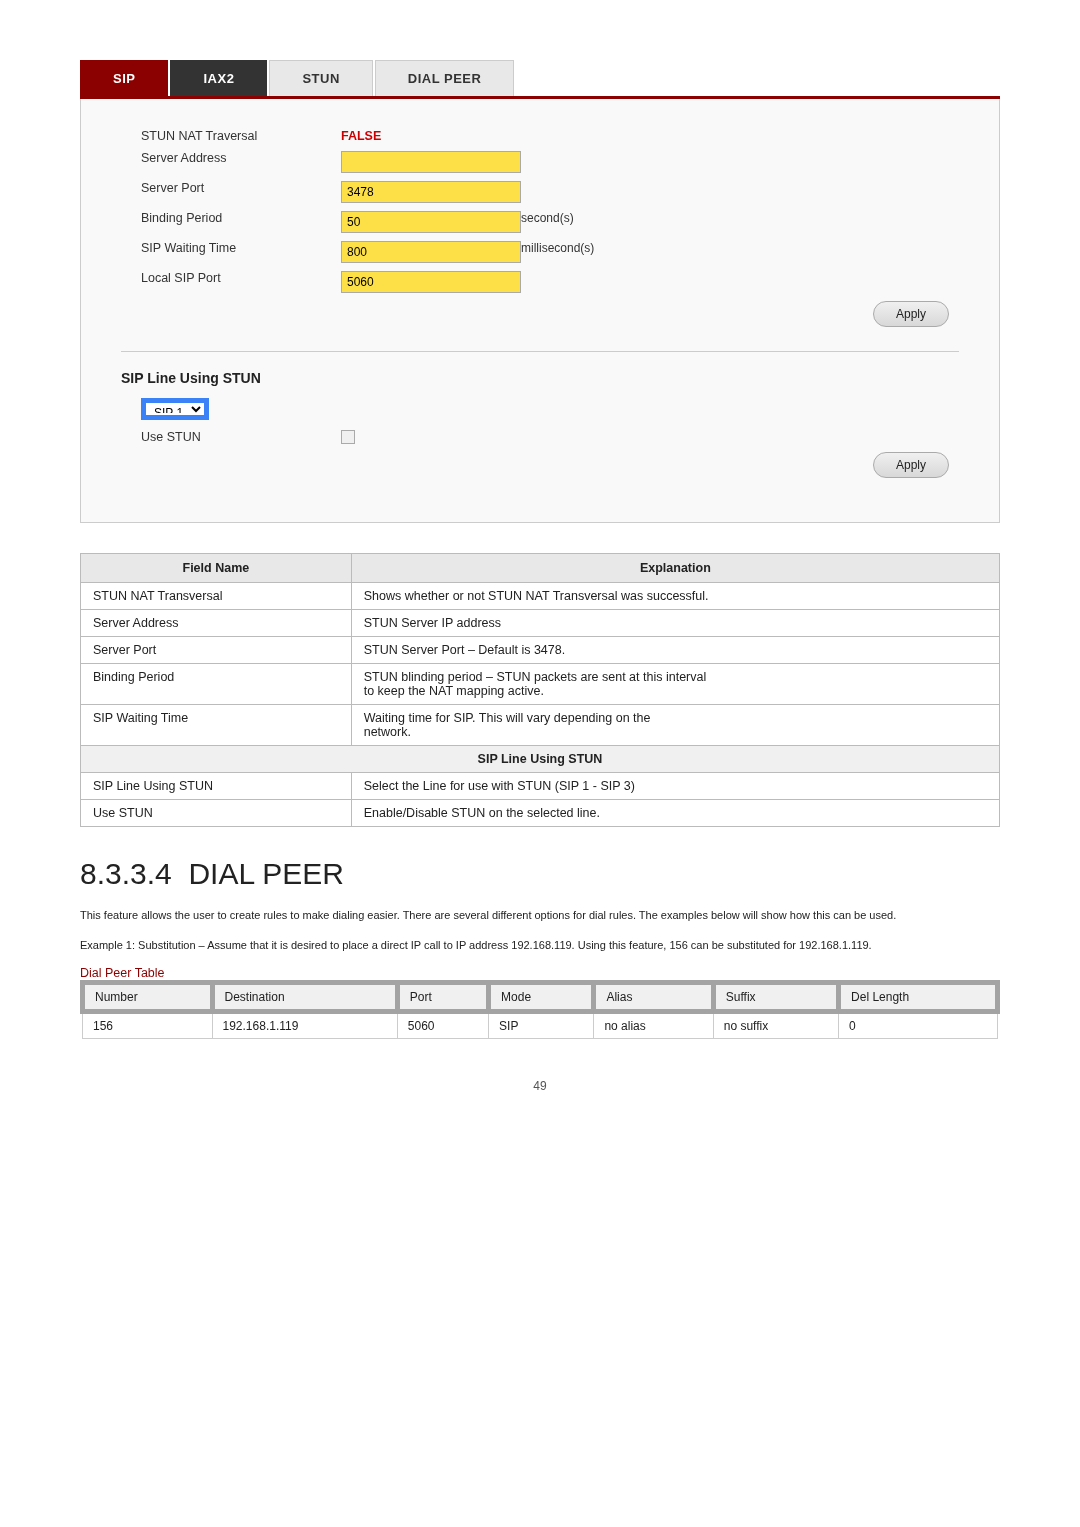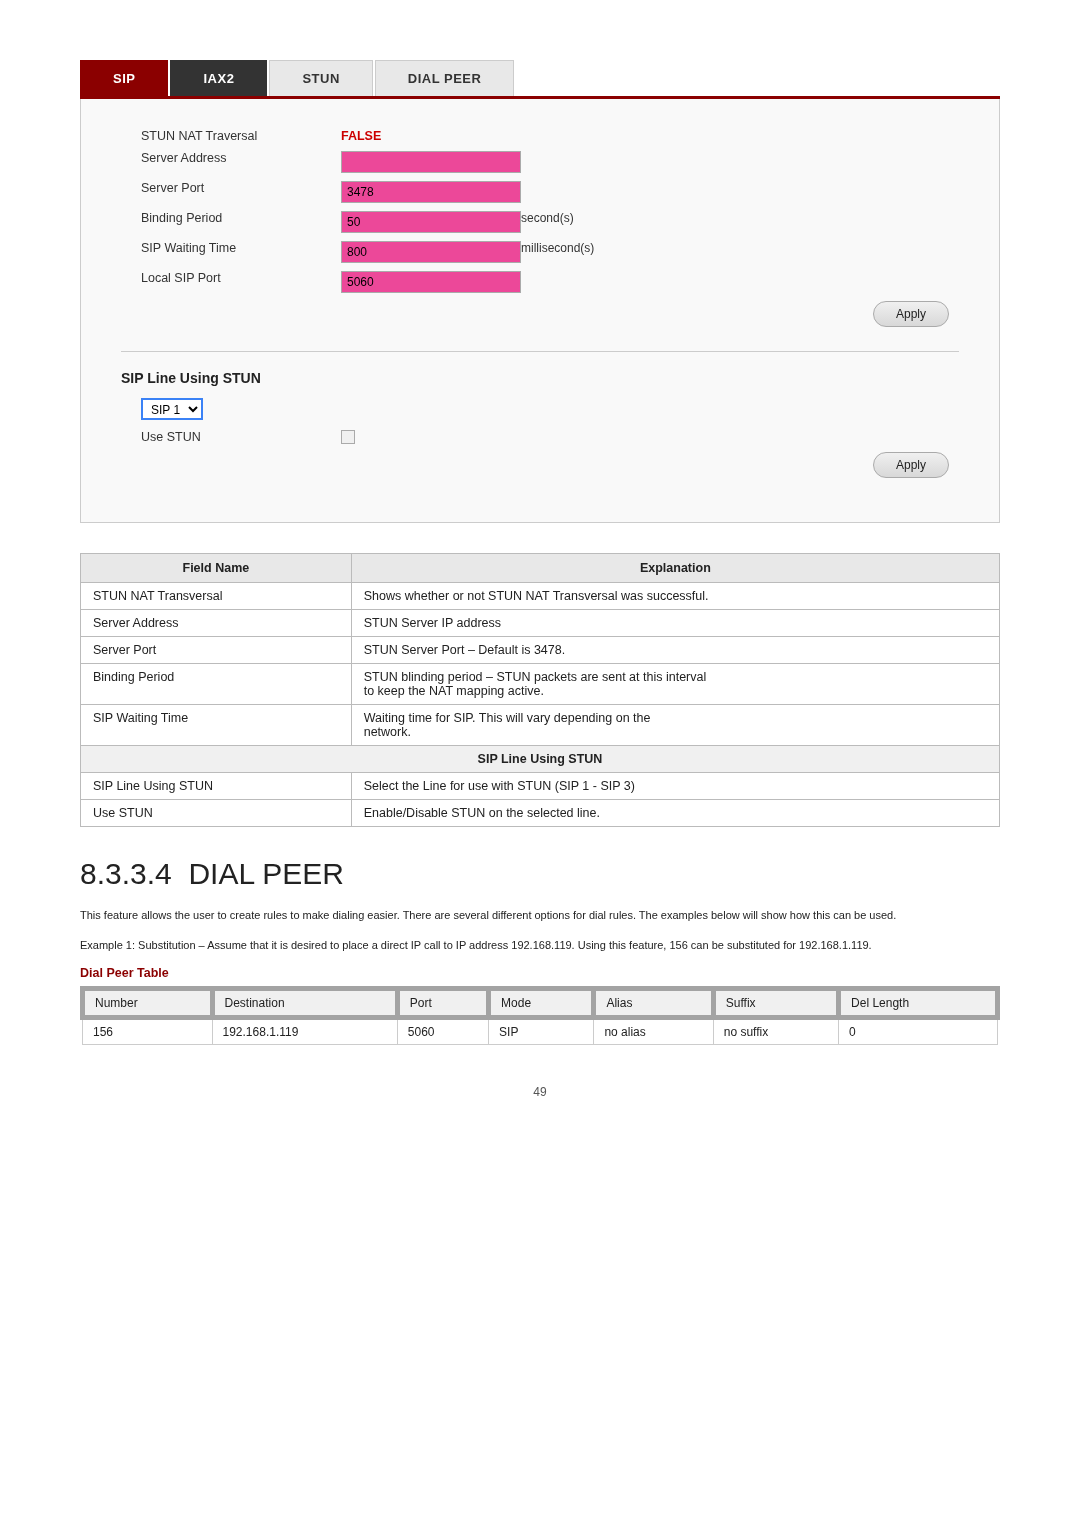--- a/index.html
+++ b/index.html
@@ -77,21 +77,21 @@
       color: #cc0000;
       font-size: 12.5px;
       font-weight: bold;
     }
     .form-input {
       width: 180px;
       height: 22px;
       border: 1px solid #aaa;
       padding: 2px 5px;
       font-size: 12px;
-      background: #ec4899;
+      background: #fde047;
     }
     .form-unit {
       font-size: 12px;
       color: #333;
     }
 
     .apply-btn {
       display: inline-block;
       padding: 5px 22px;
       background: linear-gradient(to bottom, #f0f0f0, #d8d8d8);
@@ -119,21 +119,21 @@
     }
 
     .sip-line-row {
       display: flex;
       align-items: center;
       margin-bottom: 10px;
       padding-left: 20px;
     }
     .sip-select {
       padding: 2px 4px;
-      border: 2px solid #3b82f6;
+      border: 5px solid #3b82f6;
       font-size: 12px;
       height: 22px;
       background: #fff;
     }
 
     .divider {
       border: none;
       border-top: 1px solid #ccc;
       margin: 18px 0;
     }
@@ -175,23 +175,22 @@
       margin-top: 8px;
     }
     .body-text {
       font-size: 11px;
       color: #222;
       margin-bottom: 12px;
       line-height: 1.6;
     }
     .dial-peer-table-title {
       font-size: 12.5px;
-      font-weight: bold;
+      font-weight: normal;
       color: #8b0000;
-      margin-bottom: 6px;
     }
     .dial-peer-table {
       width: 100%;
       border-collapse: collapse;
       font-size: 12px;
       margin-bottom: 40px;
     }
     .dial-peer-table th {
       border: 5px solid #a3a3a3;
       padding: 5px 10px;

